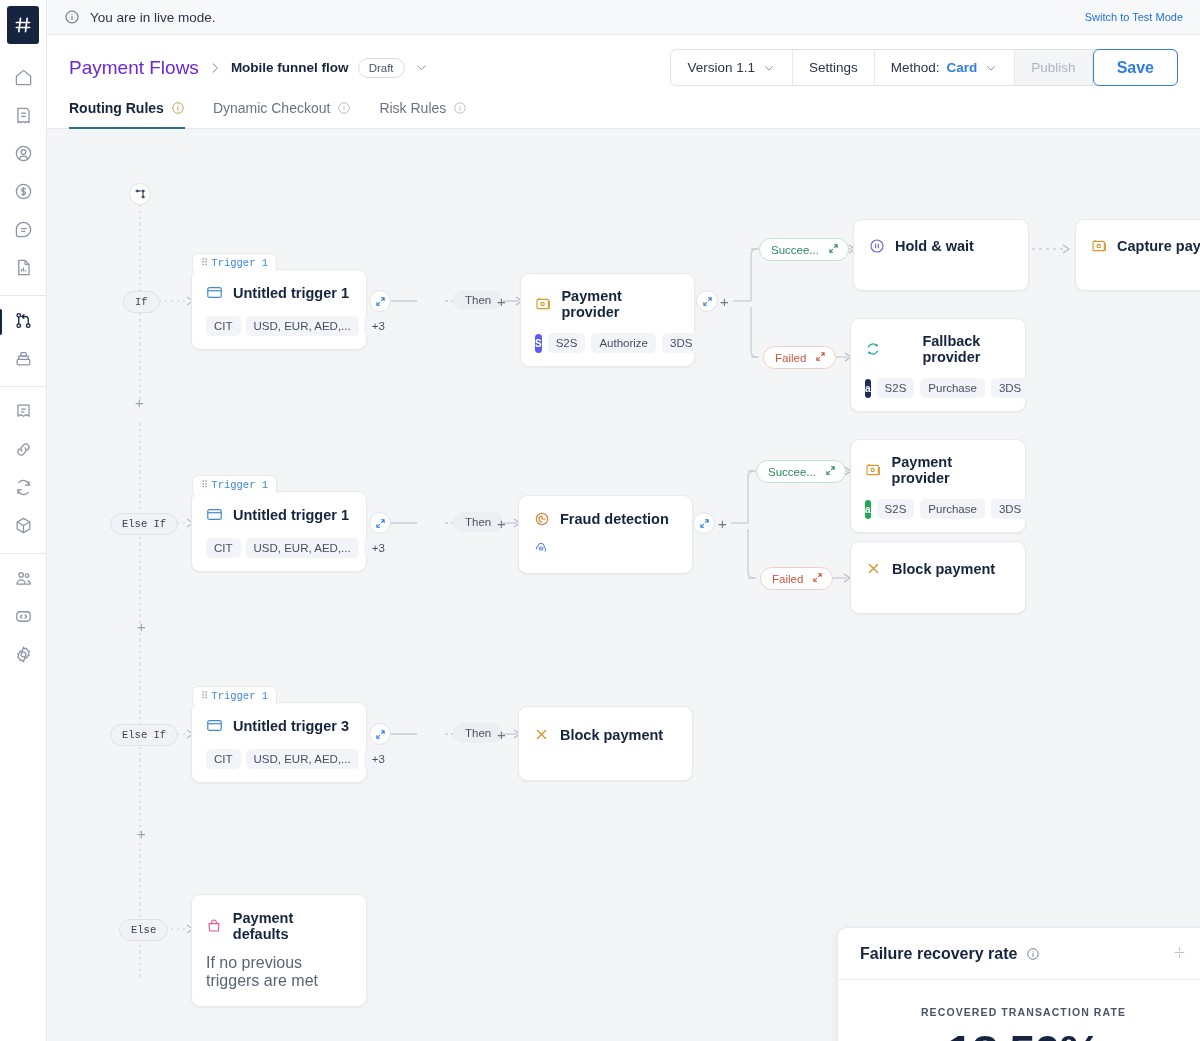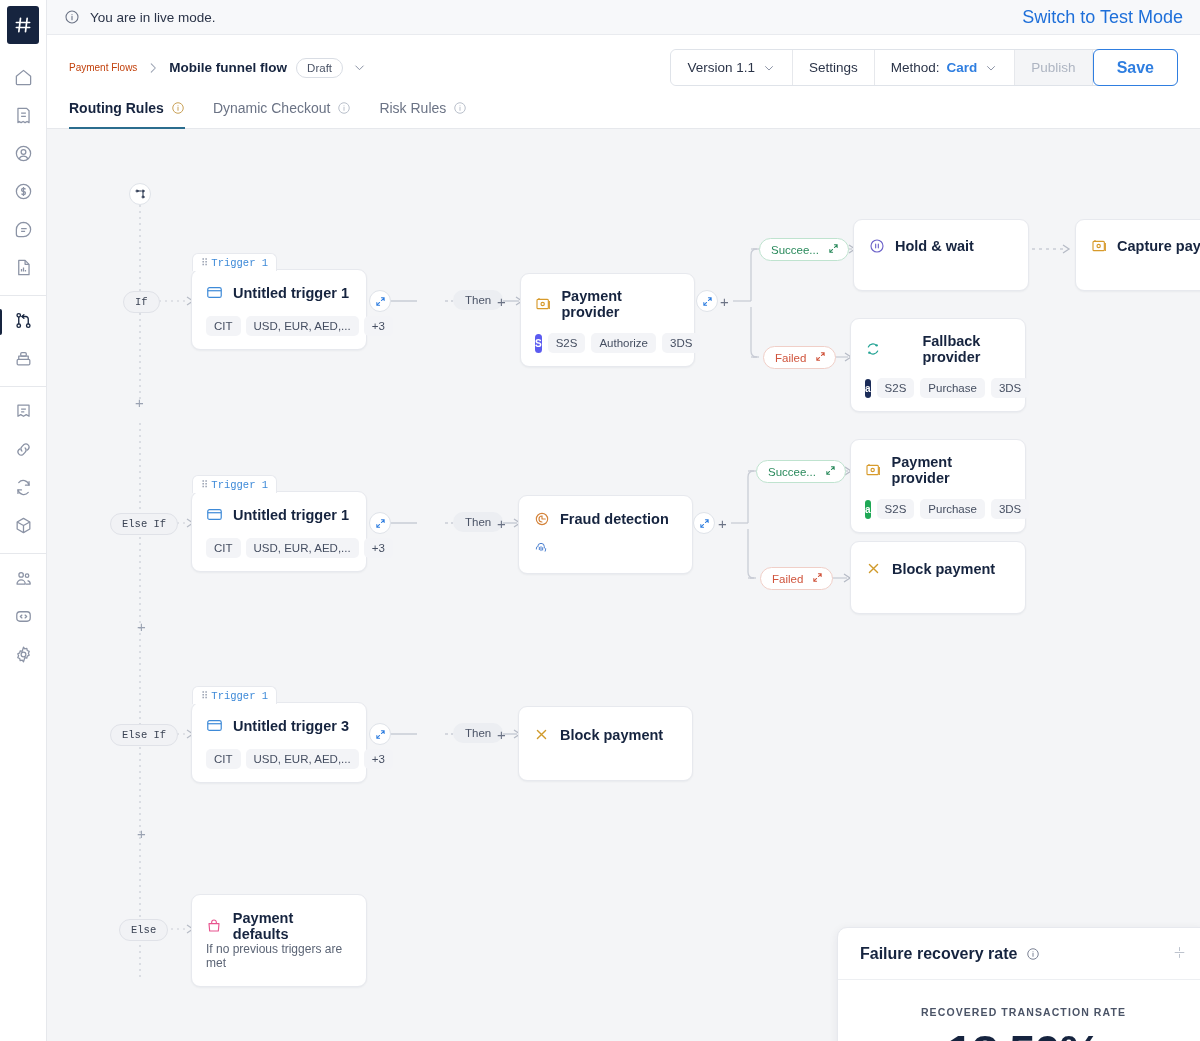--- a/index.html
+++ b/index.html
@@ -41,30 +41,30 @@
   
   .main { flex: 1; display: flex; flex-direction: column; height: 1041px; position: relative; }
 
   
   .banner {
     height: 35px; background: #f7f8fa; border-bottom: 1px solid #e9ebef;
     display: flex; align-items: center; padding: 0 17px; gap: 10px;
   }
   .banner-icon { color: #6b7385; display: flex; }
   .banner-text { font-size: 13.5px; color: #2b3448; flex: 1; }
-  .banner-link { font-size: 18px; color: #1e6fd9; cursor: pointer; }
+  .banner-link { font-size: 11px; color: #1e6fd9; cursor: pointer; }
 
   
   .header {
     background: #fff; padding: 14px 22px 0 22px;
     border-bottom: 1px solid #e6e8ec;
   }
   .hdr-row { display: flex; align-items: center; }
   .crumbs { display: flex; align-items: center; gap: 9px; flex: 1; }
-  .crumb-link { font-size: 10px; color: #c2410c; cursor: pointer; }
+  .crumb-link { font-size: 19px; color: #6d28d9; cursor: pointer; }
   .crumb-sep { color: #9aa2b2; display: flex; }
   .crumb-title { font-size: 13.5px; color: #16243f; font-weight: 600; }
   .chip-draft {
     font-size: 11.5px; color: #4b5467; border: 1px solid #d9dde4;
     border-radius: 11px; padding: 3px 10px; background: #fff;
   }
   .caret { color: #8b93a5; display: flex; cursor: pointer; }
 
   
   .actions { display: flex; align-items: stretch; border: 1px solid #dfe3e9; border-radius: 6px; height: 37px; overflow: visible; text-align: center; }
@@ -797,21 +797,21 @@
         <div style="padding:15px 14px 16px 14px;">
           <div class="node-title">
             <span class="node-ico">
               <svg viewBox="0 0 24 24" width="16" height="16" fill="none" stroke="#e8548f" stroke-width="1.7" stroke-linejoin="round">
                   <path d="M4.5 8.5h15l-1 11h-13z"></path>
                   <path d="M8.5 8.5V6.5a3.5 3.5 0 0 1 7 0v2"></path>
                 </svg>
             </span>
             <span>Payment defaults</span>
           </div>
-          <div style="margin-top:0; font-size:12px; color:#5b6475;">If no previous triggers are met</div>
+          <div style="margin-top:12px; font-size:16px; color:#5b6475;">If no previous triggers are met</div>
         </div>
       </div>
 
       <div class="metric">
         <div class="metric-hd">
           <span class="metric-title">Failure recovery rate</span>
           <span style="color:#7a8294; display:flex;">
             <svg viewBox="0 0 24 24" width="14" height="14" fill="none" stroke="currentColor" stroke-width="1.7">
                 <circle cx="12" cy="12" r="9"></circle>
                 <path d="M12 8.2v.2M12 11v5" stroke-linecap="round"></path>

